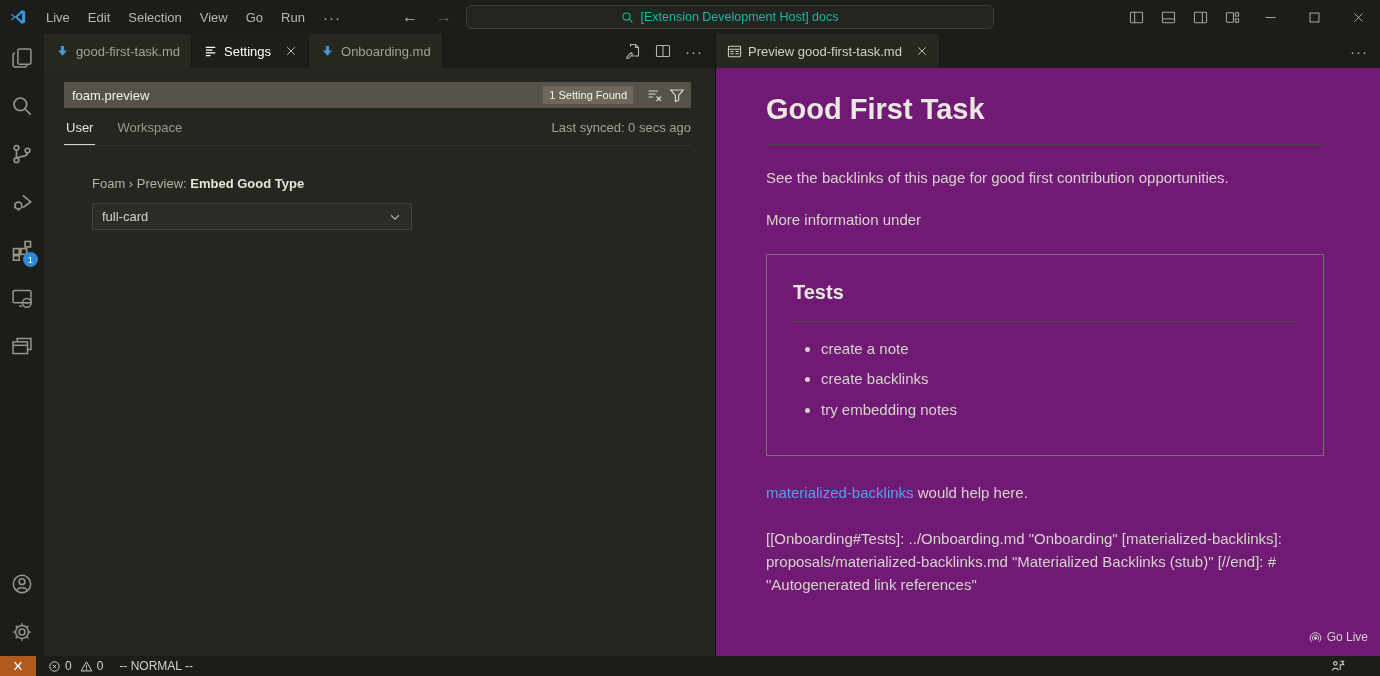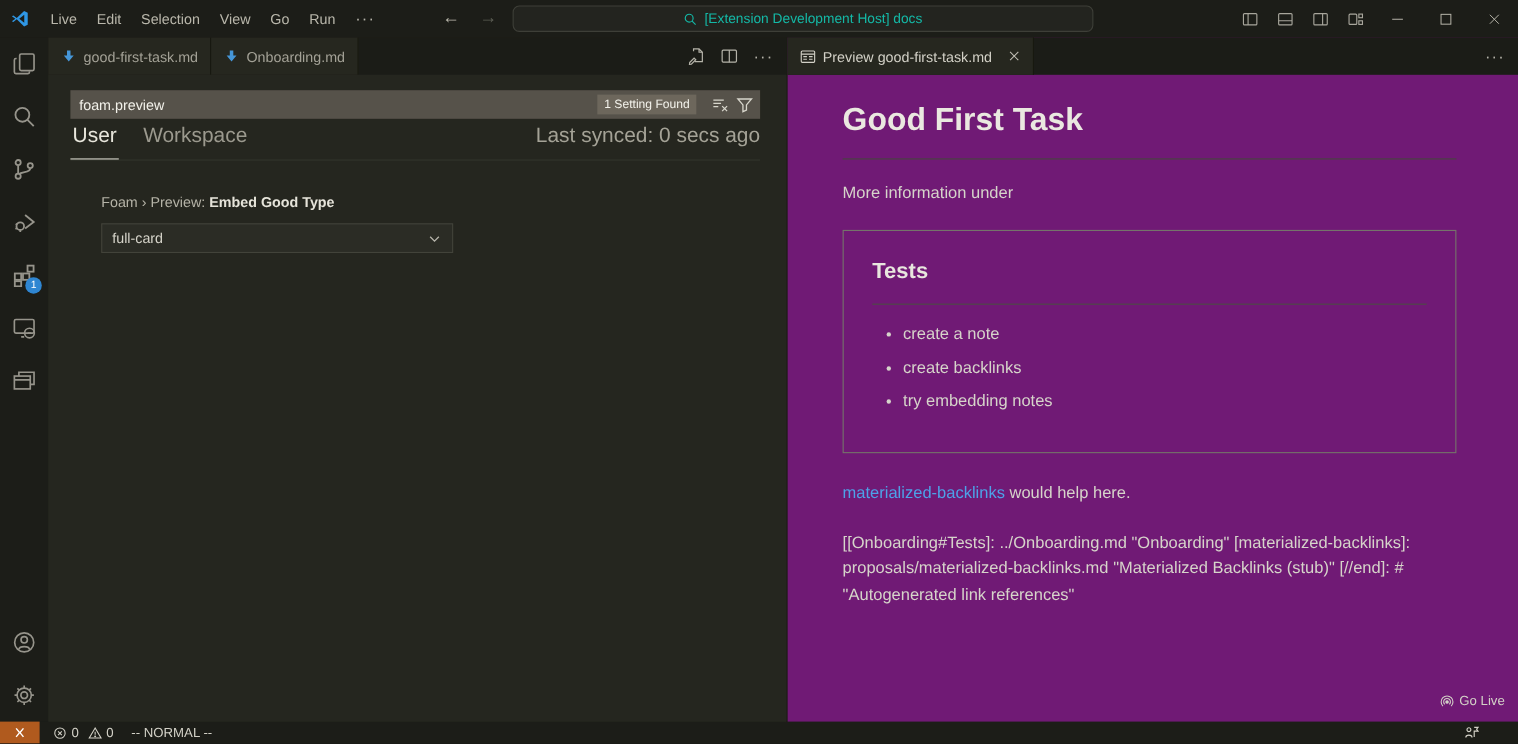--- a/index.html
+++ b/index.html
@@ -43,21 +43,21 @@
   .tab-close { margin-left:8px; color:#c0beb4; display:flex; }
   .strip-actions { margin-left:auto; display:flex; align-items:center; gap:14px; padding:0 12px; color:#b5b3a9; }
   .dots { font-size:15px; letter-spacing:1px; line-height:1; color:#b5b3a9; }
 
   
   .settings-body { flex:1; padding:14px 24px 0 20px; background:#25261f; }
   .settings-search { height:26px; background:#56524a; display:flex; align-items:center; padding:0 6px 0 8px; color:#f2f1ea; font-size:13px; }
   .ss-spacer { flex:1; }
   .results-badge { background:#6d675c; color:#f4f3ec; font-size:11px; padding:3px 6px; margin-right:8px; }
   .ss-icon { color:#d8d6cc; margin-left:6px; display:flex; }
-  .scopes-row { display:flex; align-items:flex-end; border-bottom:1px solid #33342c; height:38px; font-size:19px; }
+  .scopes-row { display:flex; align-items:flex-end; border-bottom:1px solid #33342c; height:38px; font-size:13px; }
   .scope { padding:0 2px 9px 2px; margin-right:20px; color:#9b998e; border-bottom:1px solid transparent; }
   .scope.active { color:#e8e6dc; border-bottom:1px solid #d8d6cc; }
   .last-synced { margin-left:auto; color:#a4a296; padding-bottom:10px; }
   .setting { margin:30px 0 0 28px; }
   .setting-label { font-size:13px; color:#b5b3a7; }
   .setting-label b { color:#e6e4da; font-weight:700; }
   .setting-select { margin-top:12px; width:320px; height:27px; background:#2b2c25; border:1px solid #42433a;
     display:flex; align-items:center; padding:0 9px; font-size:13px; color:#d5d3c9; }
   .setting-select .chev { margin-left:auto; color:#b5b3a9; display:flex; }
 
@@ -231,20 +231,33 @@
   <div class="group-left">
     <div class="tabstrip">
       <div class="tab">
         <span>
           <svg width="15" height="15" viewBox="0 0 16 16">
               <path fill="#4596d8" d="M6.3 2 h3.4 v5 h3.1 L8 12.6 3.2 7 h3.1 Z"></path>
             </svg>
         </span>
         <span>good-first-task.md</span>
       </div>
+      <div class="tab active">
+        <span>
+          <svg width="15" height="15" viewBox="0 0 16 16" stroke="currentColor" stroke-width="1.3">
+              <path d="M3 3.5 H13 M3 6.5 H10 M3 9.5 H13 M3 12.5 H8"></path>
+            </svg>
+        </span>
+        <span>Settings</span>
+        <span class="tab-close">
+          <svg width="12" height="12" viewBox="0 0 16 16" stroke="currentColor" stroke-width="1.3">
+              <path d="M3 3 L13 13 M13 3 L3 13"></path>
+            </svg>
+        </span>
+      </div>
       <div class="tab">
         <span>
           <svg width="15" height="15" viewBox="0 0 16 16">
               <path fill="#4596d8" d="M6.3 2 h3.4 v5 h3.1 L8 12.6 3.2 7 h3.1 Z"></path>
             </svg>
         </span>
         <span>Onboarding.md</span>
       </div>
       <div class="strip-actions">
         <span>
@@ -320,20 +333,21 @@
             </svg>
         </span>
       </div>
       <div class="strip-actions">
         <span class="dots">···</span>
       </div>
     </div>
 
     <div class="preview-body">
       <h1 class="md-h1">Good First Task</h1>
+      <p class="md-p1">See the backlinks of this page for good first contribution opportunities.</p>
       <p class="md-p2">More information under</p>
 
       <div class="tests-box">
         <div class="md-h2">Tests</div>
         <ul>
           <li>create a note</li>
           <li>create backlinks</li>
           <li>try embedding notes</li>
         </ul>
       </div>

